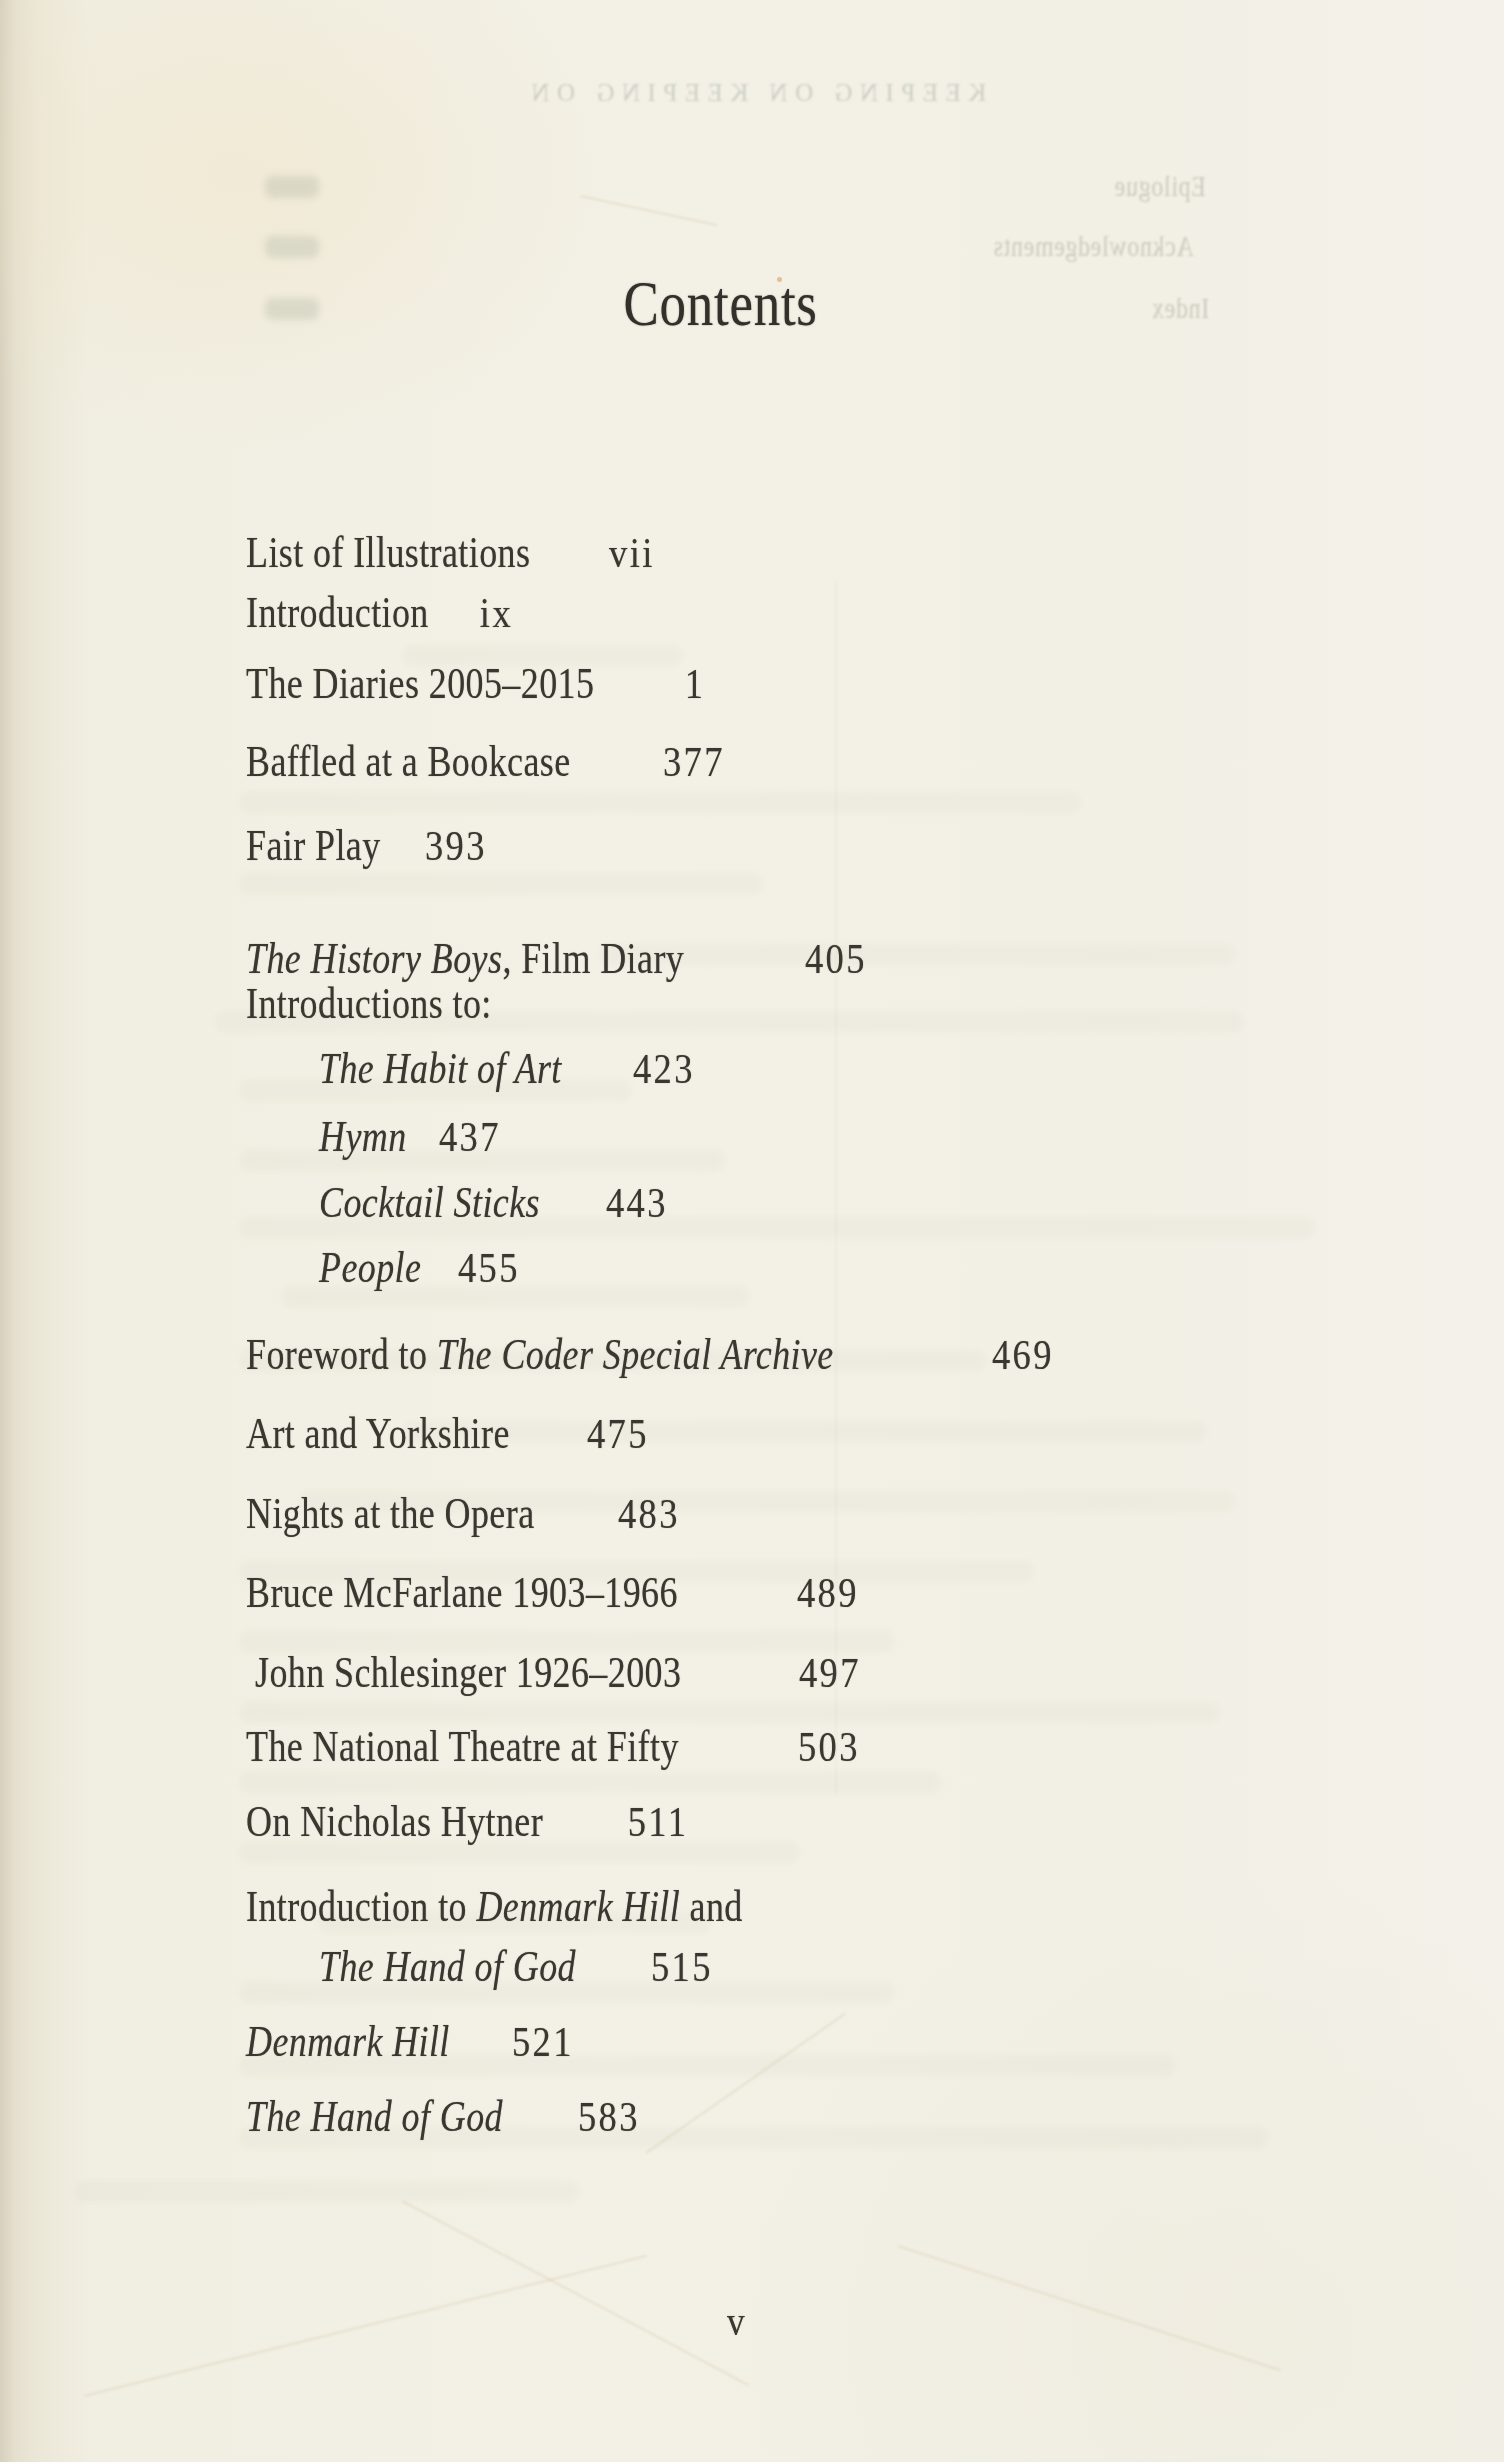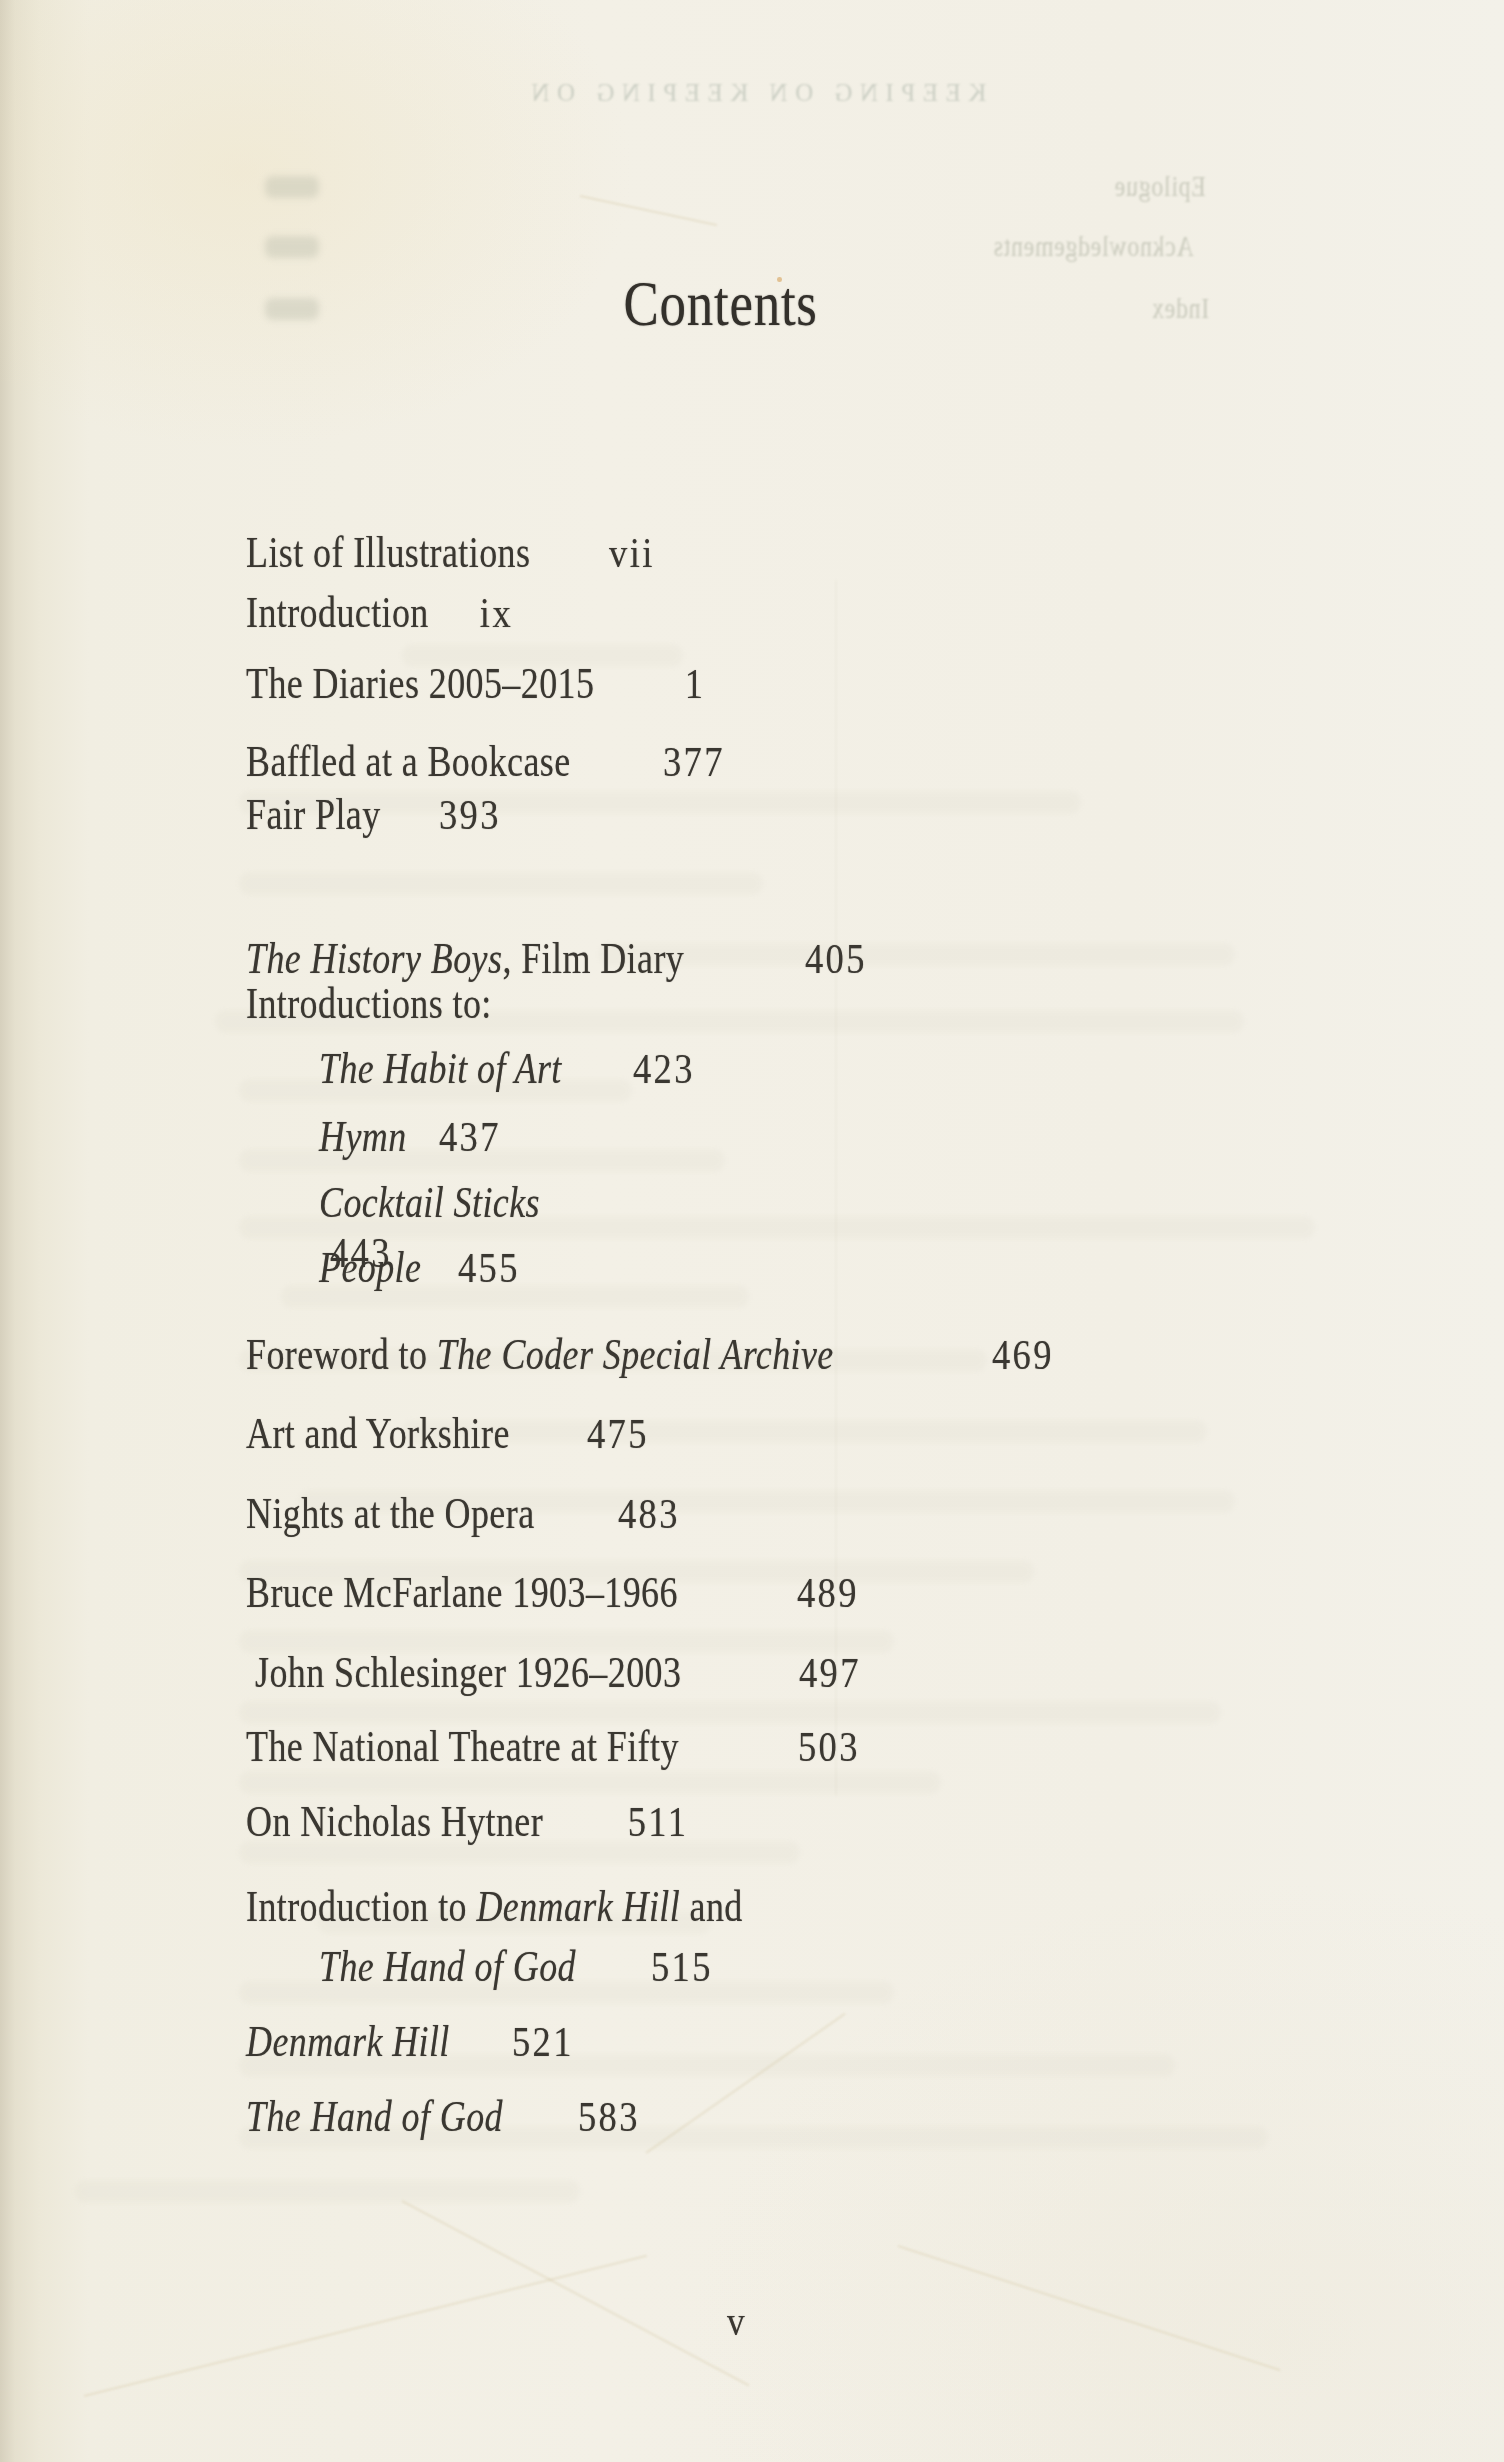--- a/index.html
+++ b/index.html
@@ -109,40 +109,40 @@
         <span class="num">ix</span>
       </div>
       <div class="toc-row" style="top: 657px;">
         <span class="lbl"><span>The Diaries 2005–2015</span></span>
         <span class="num">1</span>
       </div>
       <div class="toc-row" style="top: 735px;">
         <span class="lbl"><span>Baffled at a Bookcase</span></span>
         <span class="num">377</span>
       </div>
-      <div class="toc-row" style="top: 788px; gap: 14px;">
+      <div class="toc-row" style="top: 819px;">
         <span class="lbl"><span>Fair Play</span></span>
         <span class="num">393</span>
       </div>
       <div class="toc-row" style="top: 932px;">
         <span class="lbl"><span class="it">The History Boys</span><span>, Film Diary</span></span>
         <span class="num">405</span>
       </div>
       <div class="toc-row" style="top: 977px;">
         <span class="lbl"><span>Introductions to:</span></span>
       </div>
       <div class="toc-row" style="top: 1042px;">
         <span class="lbl indent"><span class="it">The Habit of Art</span></span>
         <span class="num">423</span>
       </div>
       <div class="toc-row" style="top: 1110px;">
         <span class="lbl indent"><span class="it">Hymn</span></span>
         <span class="num">437</span>
       </div>
-      <div class="toc-row" style="top: 1176px; flex-direction: column;">
+      <div class="toc-row" style="top: 1176px;">
         <span class="lbl indent"><span class="it">Cocktail Sticks</span></span>
         <span class="num">443</span>
       </div>
       <div class="toc-row" style="top: 1241px;">
         <span class="lbl indent"><span class="it">People</span></span>
         <span class="num">455</span>
       </div>
       <div class="toc-row" style="top: 1328px;">
         <span class="lbl"><span>Foreword to </span><span class="it">The Coder Special Archive</span></span>
         <span class="num">469</span>

